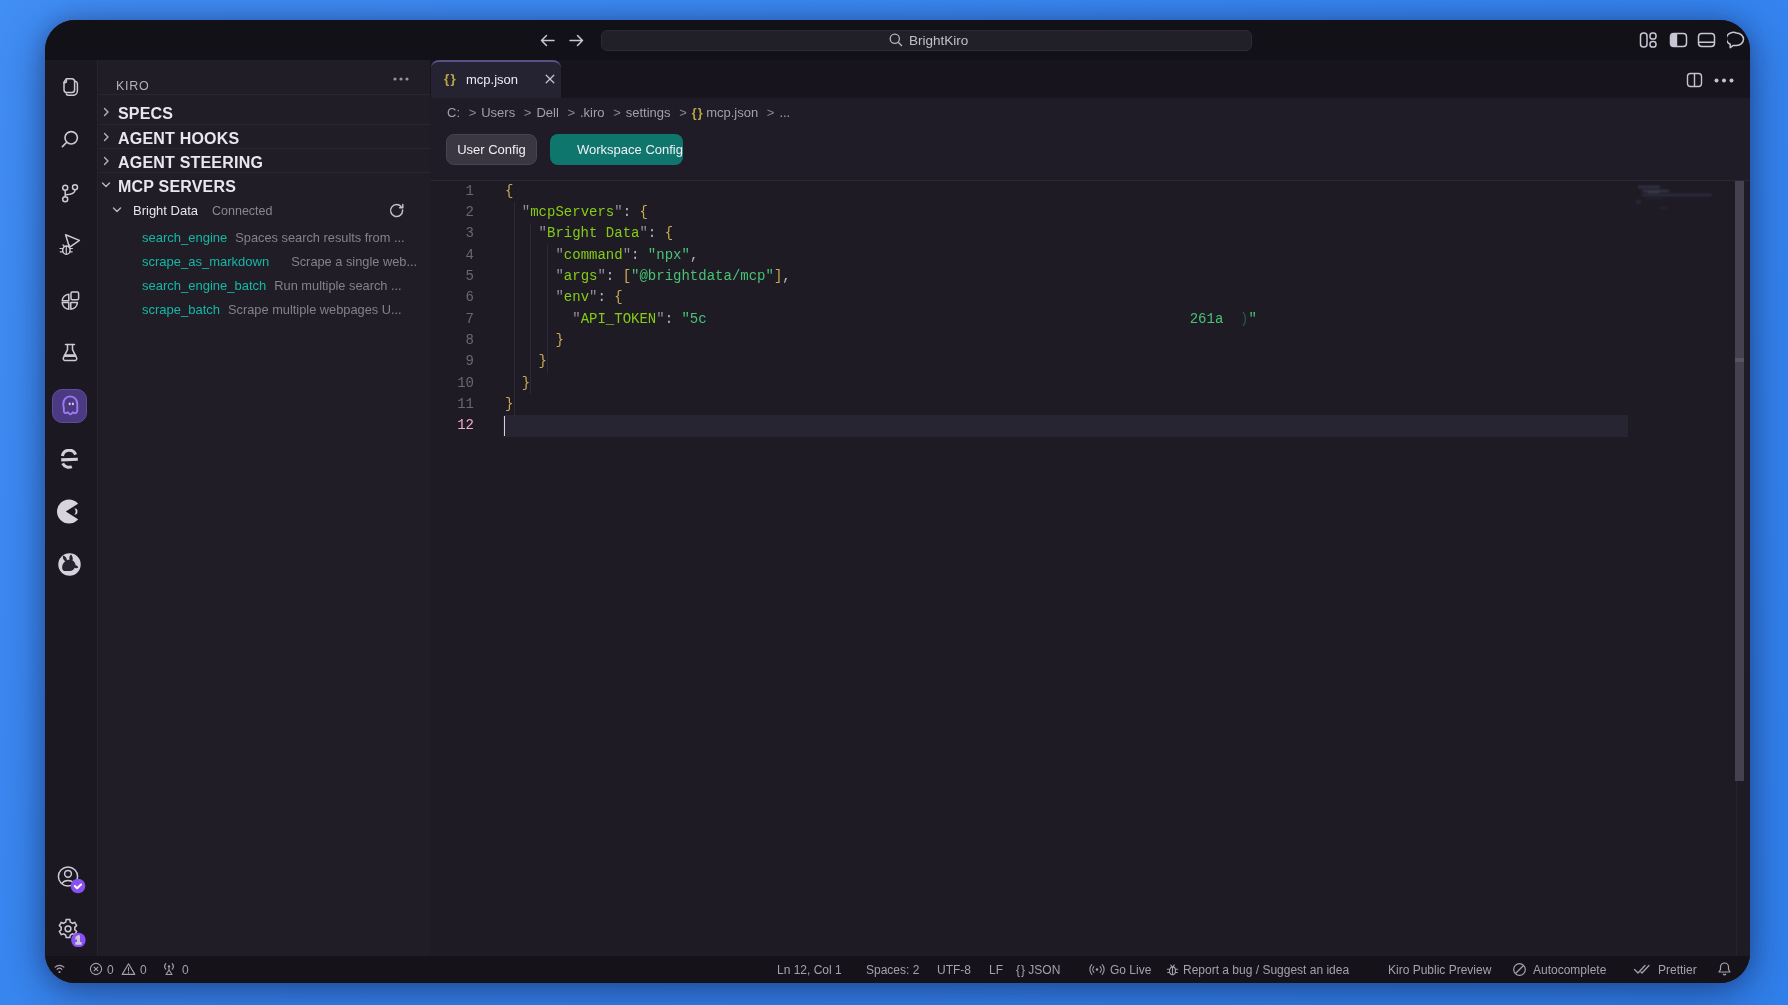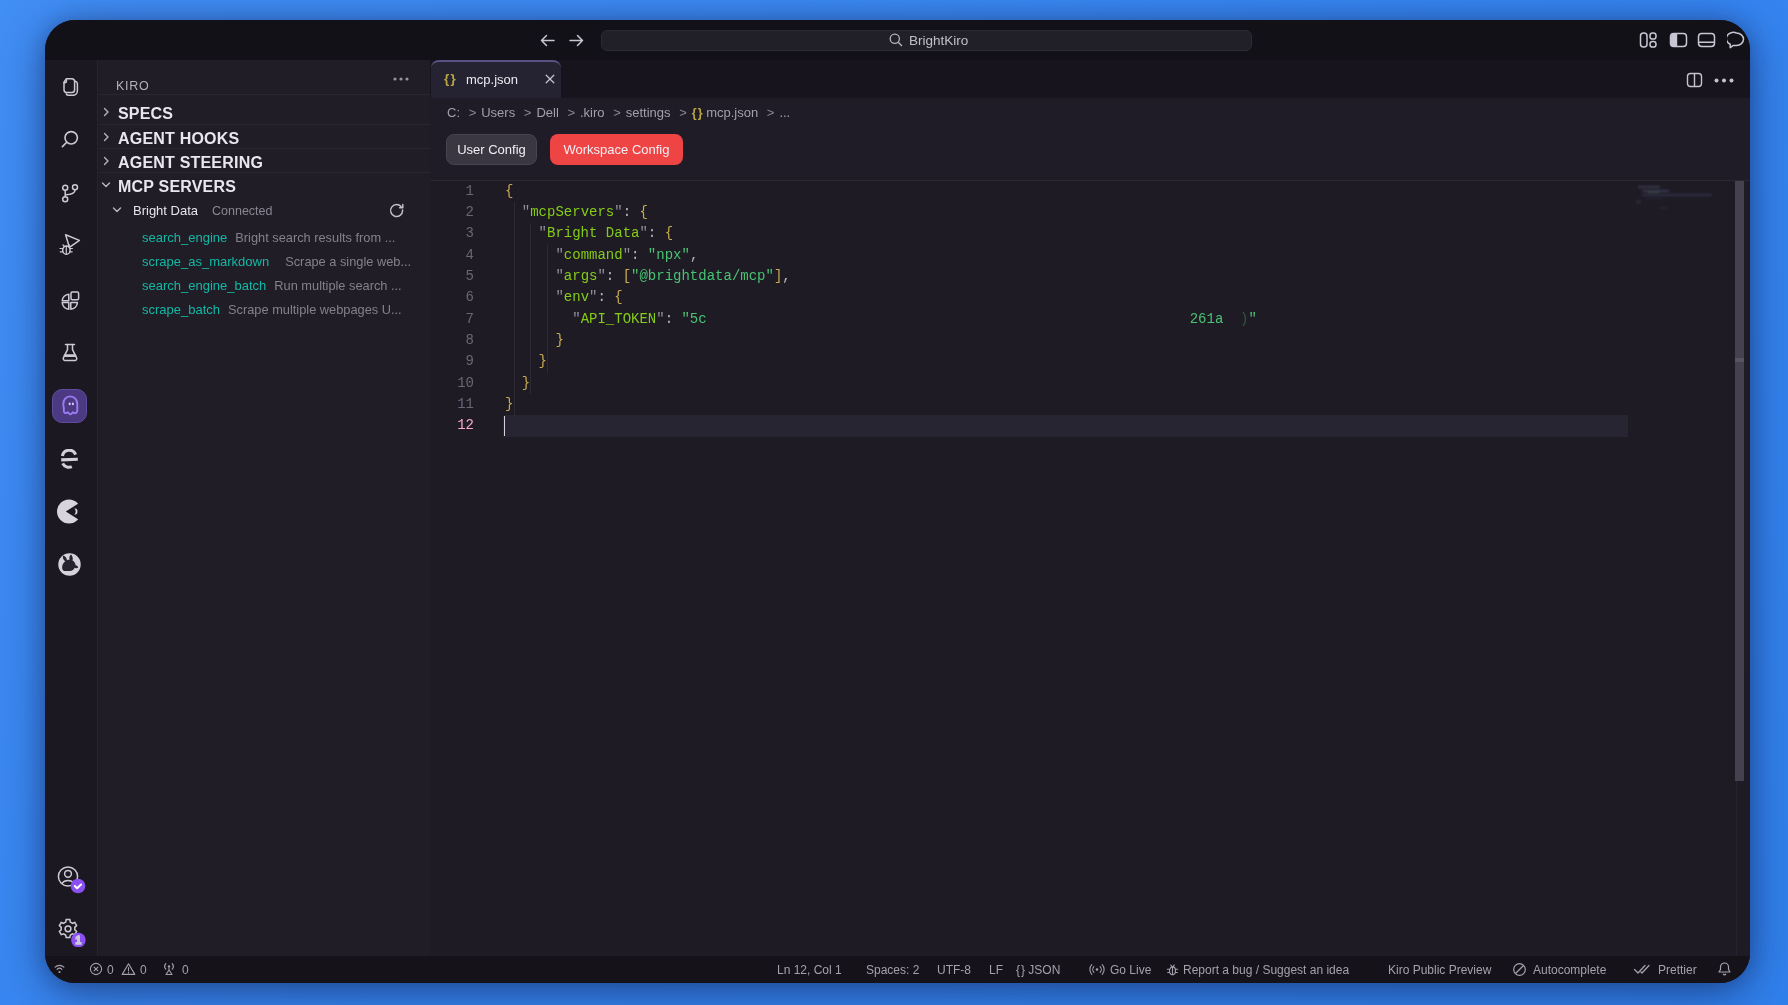--- a/index.html
+++ b/index.html
@@ -28,21 +28,21 @@
   .sep { left:54px; width:331px; height:1px; background:#2a2732; }
   .sect { color:#e9e7ee; font-size:16px; font-weight:bold; letter-spacing:0.2px; white-space:nowrap; }
   .toolrow { white-space:nowrap; }
   .toolname { color:#14b8a6; font-size:13px; }
   .tooldesc { color:#84808d; font-size:12.8px; }
   .tabstrip { left:385px; top:40px; width:1320px; height:38px; background:#17141d; }
   .tab { left:386px; top:40px; width:130px; height:38px; background:#252231; border-top:2px solid #5a5284; border-radius:8px 8px 0 0; }
   .crumbarea { left:385px; top:78px; width:1320px; height:83px; background:#1f1c27; }
   .codearea { left:385px; top:160px; width:1320px; height:776px; background:#1e1b25; border-top:1px solid #2b2834; }
   .btn1 { left:401px; top:114px; width:91px; height:31px; background:#3a3642; border:1px solid #474351; border-radius:8px; color:#f1eff5; font-size:13px; text-align:center; line-height:29px; }
-  .btn2 { left:505px; top:114px; width:133px; height:31px; background:#ef4444; border-radius:8px; color:#f1eff5; font-size:13px; text-align:center; line-height:31px; }
+  .btn2 { left:505px; top:114px; width:133px; height:31px; background:#0f766e; border-radius:8px; color:#f1eff5; font-size:13px; text-align:right; line-height:31px; }
   .crumbs { left:402px; top:85px; color:#a39fad; font-size:13px; white-space:nowrap; }
   .crumbs .s { color:#8b8795; padding:0 5px; font-size:13px; }
   .bj { color:#b8a843; font-weight:bold; }
   .gutter { left:342px; top:160.6px; width:87px; text-align:right;
     font-family:"Liberation Mono", monospace; font-size:14px; line-height:21.35px; color:#6a6675; white-space:pre; }
   .code { left:460px; top:160.6px; font-family:"Liberation Mono", monospace; font-size:14px; line-height:21.35px; color:#c5c2d0; white-space:pre; }
   .code .k { color:#84cc16; }
   .code .q { color:#938fa0; }
   .b { color:#c9ab52; }
   .code .g { color:#49c273; }
@@ -75,22 +75,22 @@
   <div class="abs sep" style="top:74px;"></div>
   <div class="abs sect" style="left:73px; top:85px;">SPECS</div>
   <div class="abs sep" style="top:104px;"></div>
   <div class="abs sect" style="left:73px; top:110px;">AGENT HOOKS</div>
   <div class="abs sep" style="top:128px;"></div>
   <div class="abs sect" style="left:73px; top:134px;">AGENT STEERING</div>
   <div class="abs sep" style="top:152px;"></div>
   <div class="abs sect" style="left:73px; top:158px;">MCP SERVERS</div>
   <div class="abs" style="left:88px; top:183px; color:#e6e4ec; font-size:13px;">Bright Data</div>
   <div class="abs" style="left:167px; top:184px; color:#8a8694; font-size:12.5px;">Connected</div>
-  <div class="abs toolrow" style="left:97px; top:208px;"><span class="toolname">search_engine</span><span class="tooldesc" style="margin-left:8px;">Bright search results from ...</span></div>
-  <div class="abs toolrow" style="left:97px; top:232px;"><span class="toolname">scrape_as_markdown</span><span class="tooldesc" style="margin-left:16px;">Scrape a single web...</span></div>
+  <div class="abs toolrow" style="left:97px; top:208px;"><span class="toolname">search_engine</span><span class="tooldesc" style="margin-left:8px;">Spaces search results from ...</span></div>
+  <div class="abs toolrow" style="left:97px; top:232px;"><span class="toolname">scrape_as_markdown</span><span class="tooldesc" style="margin-left:22px;">Scrape a single web...</span></div>
   <div class="abs toolrow" style="left:97px; top:256px;"><span class="toolname">search_engine_batch</span><span class="tooldesc" style="margin-left:8px;">Run multiple search ...</span></div>
   <div class="abs toolrow" style="left:97px; top:280px;"><span class="toolname">scrape_batch</span><span class="tooldesc" style="margin-left:8px;text-align:center;">Scrape multiple webpages U...</span></div>
 
   <div class="abs tabstrip"></div>
   <div class="abs tab"></div>
   <div class="abs bj" style="left:399px; top:51px; font-size:13.5px;">{ }</div>
   <div class="abs" style="left:421px; top:52px; color:#eceaf1; font-size:13px;">mcp.json</div>
   <div class="abs crumbarea"></div>
   <div class="abs crumbs">C: <span class="s">&gt;</span>Users <span class="s">&gt;</span>Dell <span class="s">&gt;</span>.kiro <span class="s">&gt;</span>settings <span class="s">&gt;</span><span class="bj" style="font-size:12.5px;">{ }</span> mcp.json <span class="s">&gt;</span>...</div>
   <div class="abs btn1">User Config</div>

